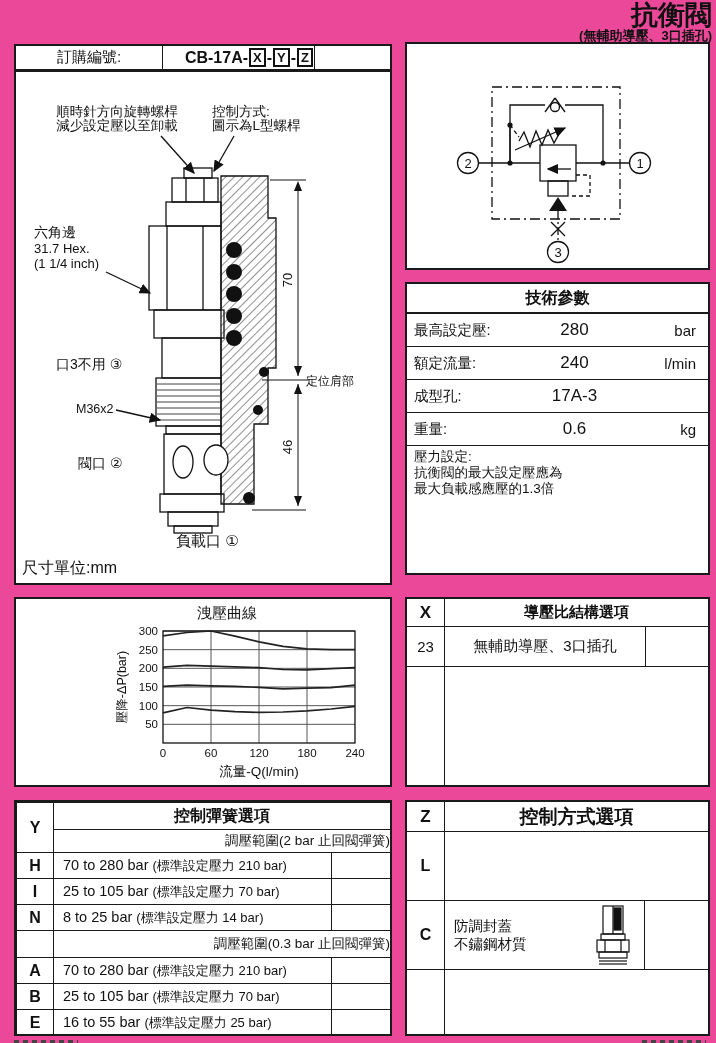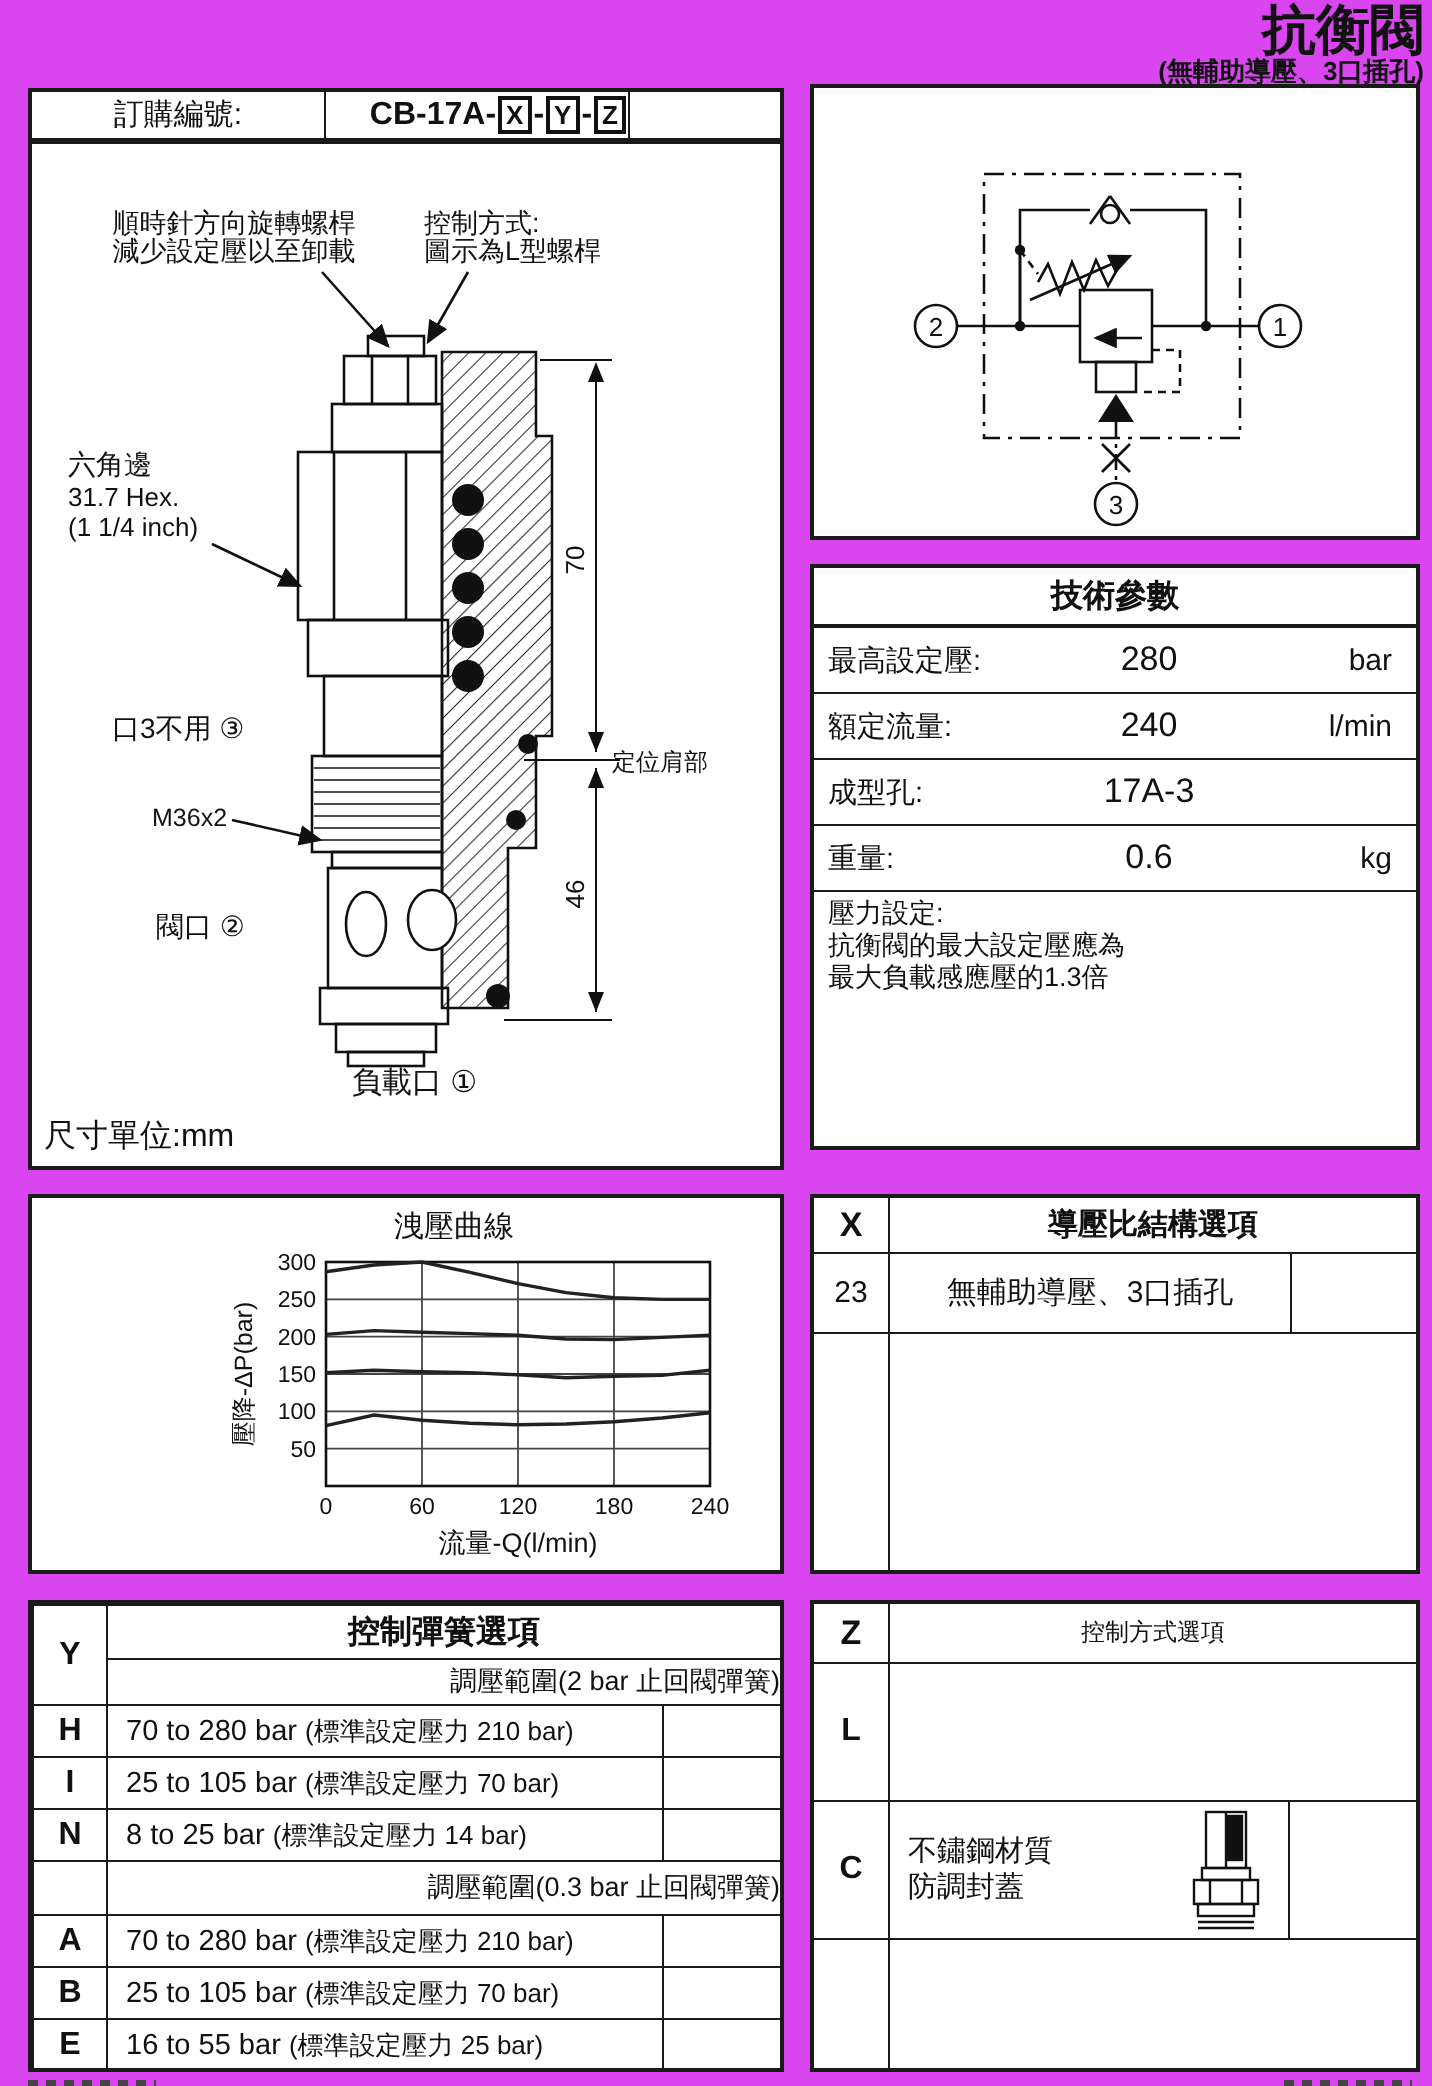--- a/index.html
+++ b/index.html
@@ -1,16 +1,16 @@
 <!DOCTYPE html>
 <html><head>
 <meta charset="utf-8">
 <style>
   html,body{margin:0;padding:0;background:#fff;}
-  .page{position:relative;width:716px;height:1043px;background:#d946ef;overflow:hidden;
+  .page{position:relative;width:716px;height:1043px;background:#ec4899;overflow:hidden;
         font-family:"Liberation Sans","DejaVu Sans",sans-serif;color:#111;}
   .box{position:absolute;border:2px solid #1a1a1a;box-sizing:border-box;background:#fff;}
   
   .titleblk{position:absolute;top:1px;right:4px;text-align:right;}
   .titleblk .t1{font-size:27px;font-weight:bold;line-height:1.05;}
   .titleblk .t2{font-size:13px;font-weight:bold;line-height:1.15;}
   
   .orderbox{top:44px;left:14px;width:378px;height:27px;display:flex;align-items:stretch;}
   .orderbox .c1{width:146px;border-right:1.5px solid #1a1a1a;display:flex;align-items:center;justify-content:center;font-size:15px;}
   .orderbox .c2{width:151px;border-right:1.5px solid #1a1a1a;display:flex;align-items:center;justify-content:flex-end;font-weight:bold;font-size:16px;}
@@ -48,21 +48,21 @@
   table.yt td{border:1.6px solid #1a1a1a;padding:0;}
   table.yt td.lt{text-align:center;font-weight:bold;font-size:16px;}
   table.yt td.ttl{text-align:center;font-weight:bold;font-size:16px;}
   table.yt td.sub{text-align:right;font-size:13.5px;}
   table.yt td.rng{font-size:14.5px;padding-left:9px;}
   table.yt td.rng .std{font-size:13px;}
   
   .zbox{top:800px;left:405px;width:305px;height:236px;display:flex;flex-direction:column;}
   .zhead{height:29px;border-bottom:1.7px solid #1a1a1a;display:flex;}
   .zhead .k{width:37px;border-right:1.7px solid #1a1a1a;display:flex;align-items:center;justify-content:center;font-weight:bold;font-size:17px;}
-  .zhead .t{flex:1;display:flex;align-items:center;justify-content:center;font-weight:normal;font-size:12px;}
+  .zhead .t{flex:1;display:flex;align-items:center;justify-content:center;font-weight:bold;font-size:19px;}
   .zrow{height:68px;display:flex;border-bottom:1.7px solid #1a1a1a;}
   .zrow .k{width:37px;border-right:1.7px solid #1a1a1a;display:flex;align-items:center;justify-content:center;font-weight:bold;font-size:16px;}
   .zrow .d{width:200px;border-right:1.7px solid #1a1a1a;position:relative;display:flex;flex-direction:column;justify-content:center;font-size:14.5px;padding-left:9px;box-sizing:border-box;line-height:18px;}
   .zrow .e{flex:1;}
   .zicon{position:absolute;right:4px;top:50%;transform:translateY(-50%);}
   .zfill{flex:1;}
   .zfill .stub{width:37px;height:100%;border-right:1.7px solid #1a1a1a;}
   
   .frag{position:absolute;height:3px;background:repeating-linear-gradient(90deg,#444 0 5px,transparent 5px 9px);}
 </style>
@@ -366,22 +366,22 @@
       <div class="k">Z</div>
       <div class="t">控制方式選項</div>
     </div>
     <div class="zrow">
       <div class="k">L</div>
       <div class="e"></div>
     </div>
     <div class="zrow">
       <div class="k">C</div>
       <div class="d">
+        <span>防調封蓋</span>
         <span>不鏽鋼材質</span>
-        <span>防調封蓋</span>
         <svg class="zicon" width="54" height="62" viewBox="0 0 54 62">
           <g stroke="#111" stroke-width="1.2" fill="none">
             <rect x="17" y="2" width="20" height="28"></rect>
               <line x1="27" y1="2" x2="27" y2="30"></line>
             <rect x="28" y="4" width="7" height="22" fill="#111"></rect>
             <rect x="15" y="30" width="24" height="6"></rect>
             <rect x="11" y="36" width="32" height="12"></rect>
               <line x1="19" y1="36" x2="19" y2="48"></line>
               <line x1="35" y1="36" x2="35" y2="48"></line>
             <rect x="13" y="48" width="28" height="6"></rect>

